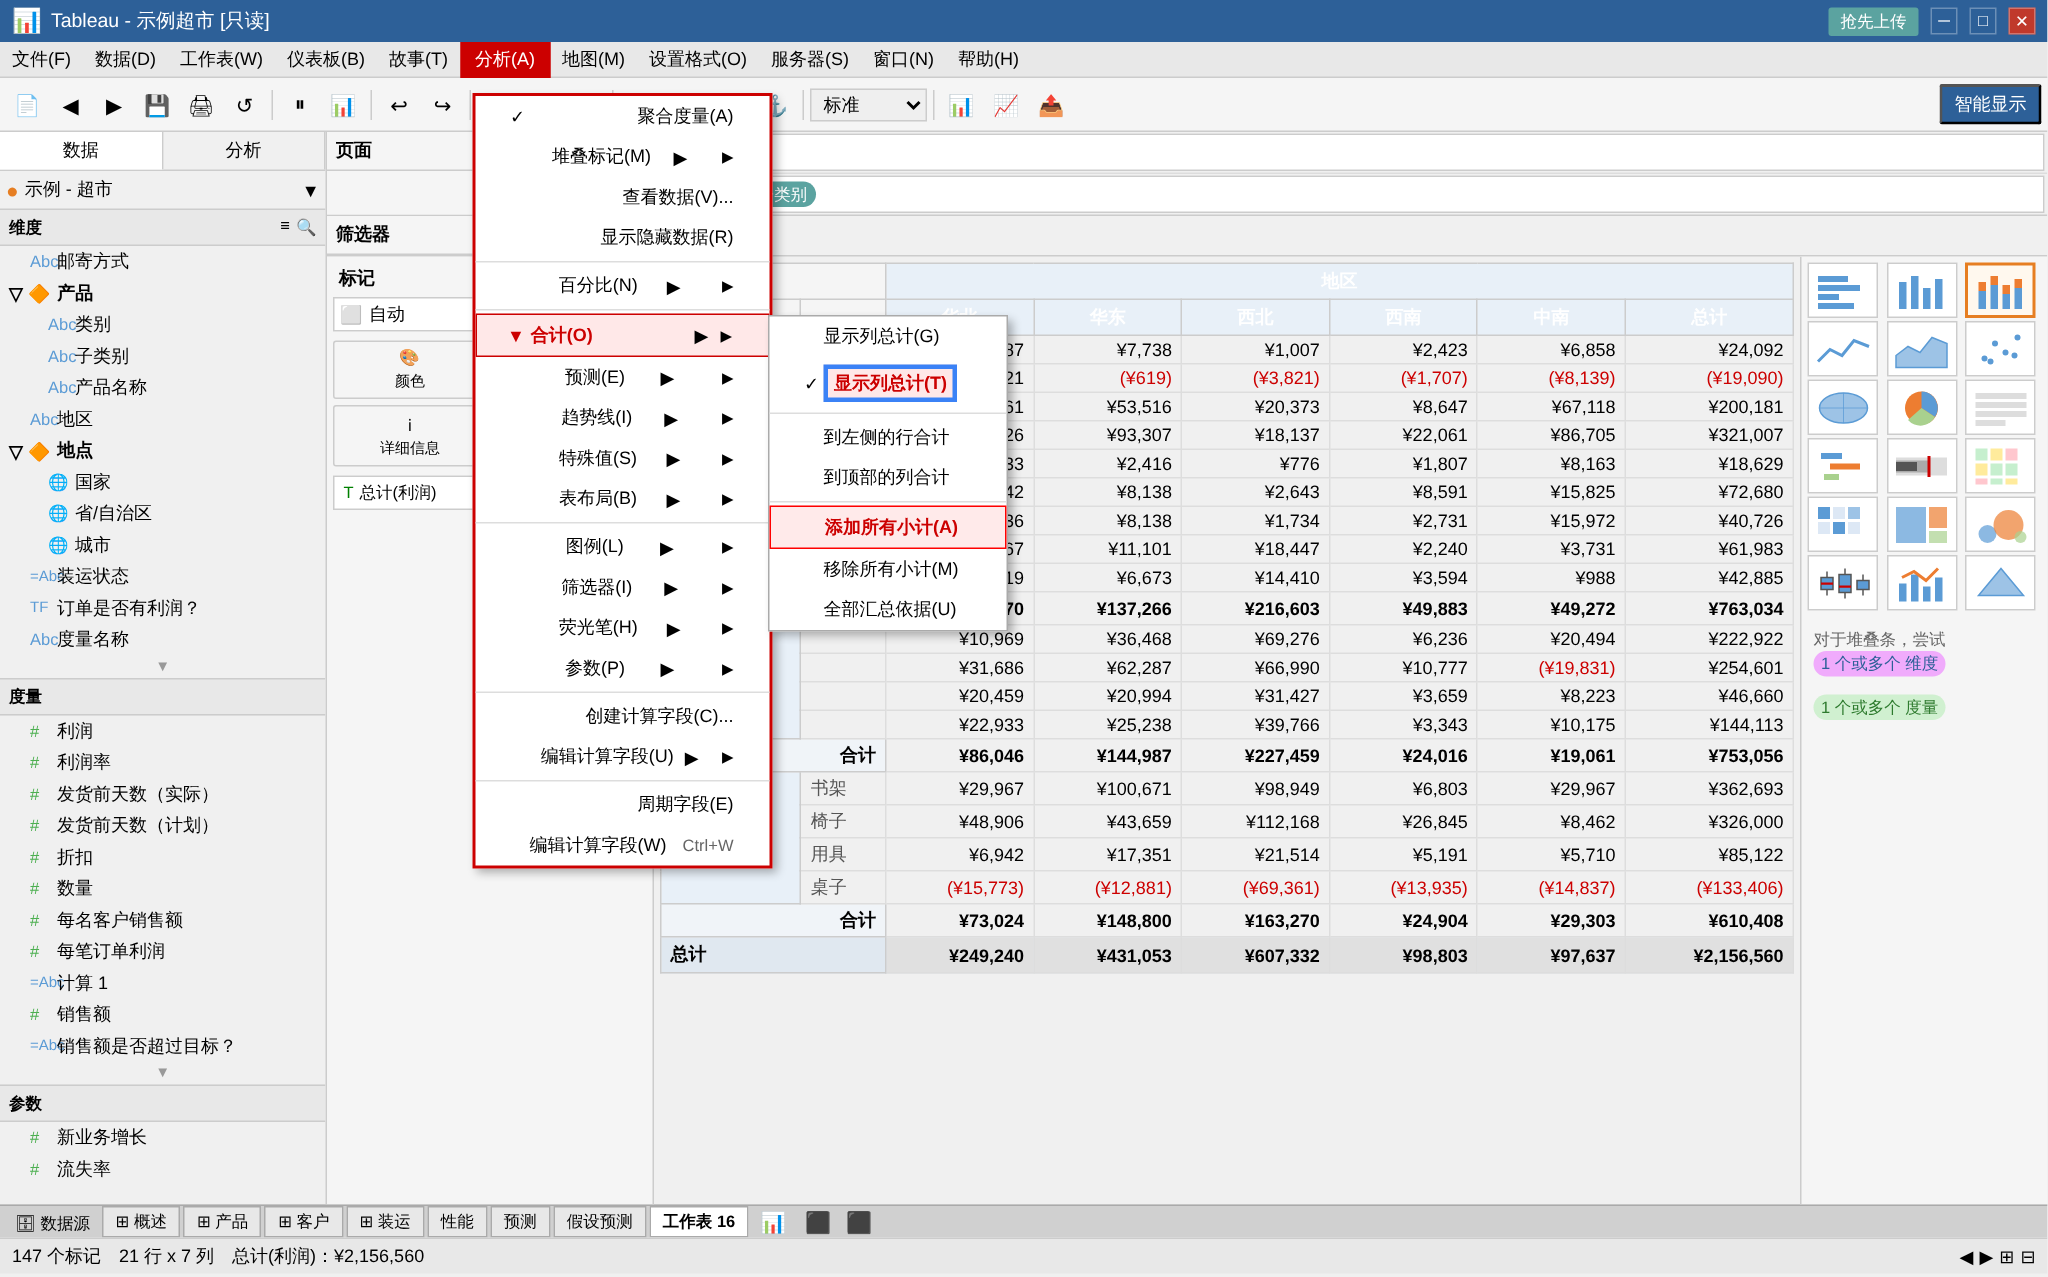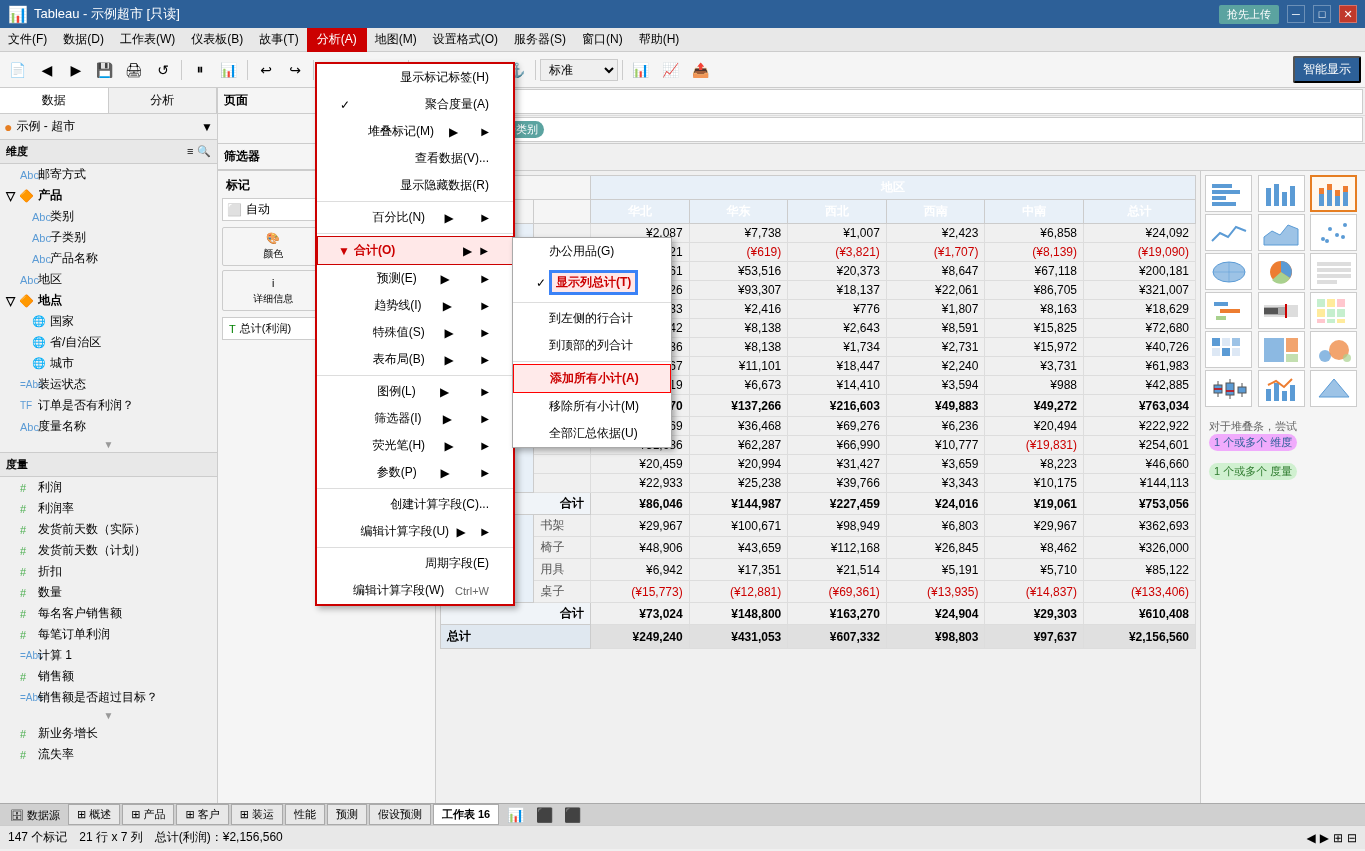--- a/index.html
+++ b/index.html
@@ -222,20 +222,21 @@
     <div class="dim-item"><span class="icon green">#</span>折扣</div>
     <div class="dim-item"><span class="icon green">#</span>数量</div>
     <div class="dim-item"><span class="icon green">#</span>每名客户销售额</div>
     <div class="dim-item"><span class="icon green">#</span>每笔订单利润</div>
     <div class="dim-item"><span class="icon" style="font-size:10px;">=Abc</span>计算 1</div>
     <div class="dim-item"><span class="icon green">#</span>销售额</div>
     <div class="dim-item"><span class="icon" style="font-size:10px;">=Abc</span>销售额是否超过目标？</div>
 
     <div style="text-align:center;font-size:10px;color:#999;padding:2px;">▼</div>
 
+    <div class="section-header param-section">参数</div>
     <div class="dim-item"><span class="icon green">#</span>新业务增长</div>
     <div class="dim-item"><span class="icon green">#</span>流失率</div>
   </div>
 
   <div style="flex:1;display:flex;flex-direction:column;overflow:hidden;">
 
     <div style="display:flex;border-bottom:1px solid #ccc;">
 
       <div style="width:218px;border-right:1px solid #ccc;background:#f5f5f5;">
         <div class="pages-label">页面</div>
@@ -726,24 +727,20 @@
     <span style="cursor:pointer;">▶</span>
     <span style="cursor:pointer;">⊞</span>
     <span style="cursor:pointer;">⊟</span>
   </span>
 </div>
 
 <div style="position:fixed;top:0;left:0;right:0;bottom:0;z-index:99;"></div>
 
 <div class="dropdown-menu" style="position:fixed;top:62px;left:315px;width:200px;z-index:200;border:2px solid #c00;">
   <div class="dm-item">
-    <span class="check-mark">&nbsp;</span>
-    <span>显示标记标签(H)</span>
-  </div>
-  <div class="dm-item">
     <span class="check-mark">✓</span>
     <span>聚合度量(A)</span>
   </div>
   <div class="dm-item has-arrow">
     <span class="check-mark">&nbsp;</span>
     <span>堆叠标记(M)</span>
     <span>▶</span>
   </div>
   <div class="dm-item">
     <span class="check-mark">&nbsp;</span>
@@ -762,21 +759,21 @@
   <div class="dm-sep"></div>
 
   <div class="dm-item has-arrow" style="background:#ffe8e8;border:1px solid #c00;position:relative;">
     <span style="color:#c00;font-weight:bold;margin-right:4px;">▼</span>
     <span style="color:#c00;font-weight:bold;">合计(O)</span>
     <span style="margin-left:auto;">▶</span>
 
     <div class="submenu" style="left:100%;top:0;position:absolute;">
       <div class="sm-item">
         <span class="check-mark">&nbsp;</span>
-        <span>办公用品(G)</span>
+        <span>显示列总计(G)</span>
       </div>
       <div class="sm-item" style="position:relative;">
         <span class="check-mark">✓</span>
         <span style="background:#ffe8e8;border:3px solid #3b82f6;padding:1px 4px;color:#c00;font-weight:bold;">显示列总计(T)</span>
       </div>
       <div class="sm-sep"></div>
       <div class="sm-item">
         <span class="check-mark">&nbsp;</span>
         <span>到左侧的行合计</span>
       </div>

